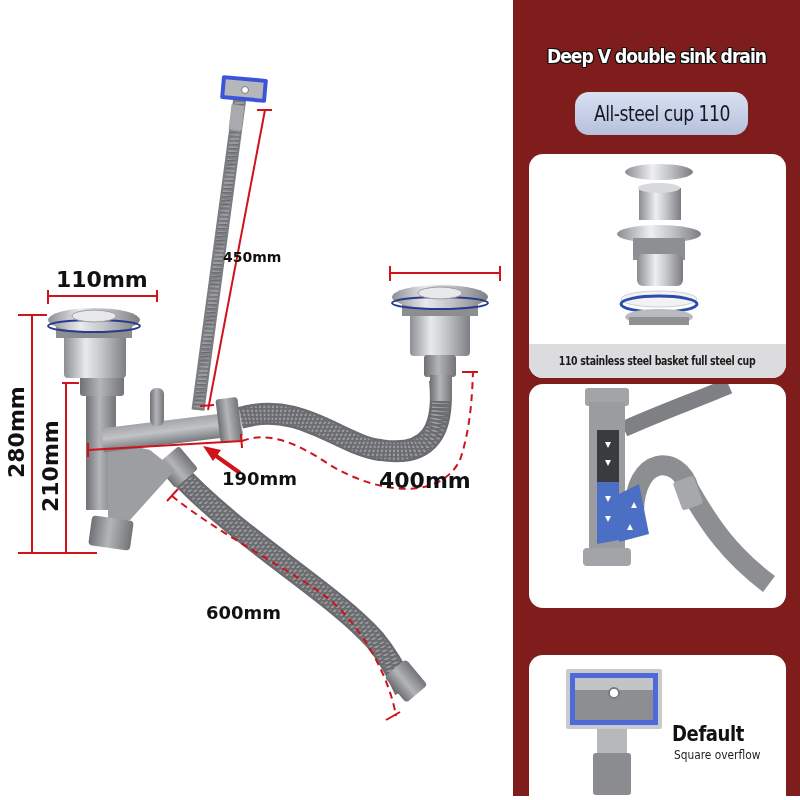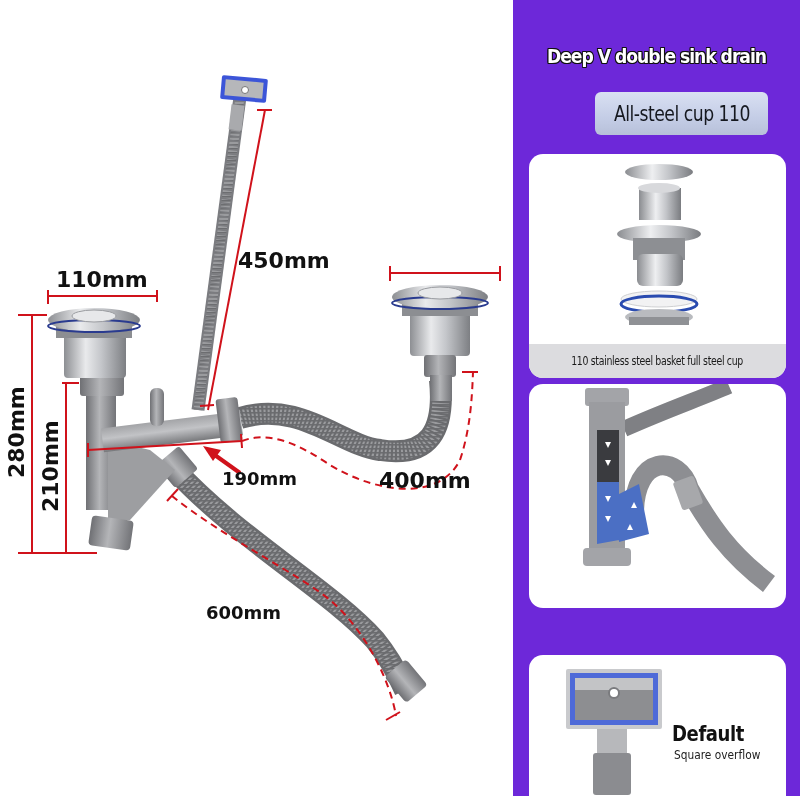--- a/index.html
+++ b/index.html
@@ -7,34 +7,34 @@
     body { position: relative; font-family: "Liberation Sans", "DejaVu Sans", sans-serif; }
 
     #diagram { position: absolute; left: 0; top: 0; width: 513px; height: 800px; background: #ffffff; }
     #diagram svg { position: absolute; left: 0; top: 0; }
     .dim-label {
       position: absolute; font-family: "DejaVu Sans", sans-serif; font-weight: bold;
       color: #111; white-space: nowrap; line-height: 1;
     }
     .dim-label.v { transform-origin: left top; transform: rotate(-90deg); }
 
-    #panel { position: absolute; left: 513px; top: 0; width: 287px; height: 796px; background: #6d28d9; }
+    #panel { position: absolute; left: 513px; top: 0; width: 287px; height: 796px; background: #7f1d1d; }
     .panel-title {
       position: absolute; left: 0; top: 44px; width: 287px; text-align: center;
       font-family: "DejaVu Sans", sans-serif; font-weight: bold; font-size: 20px;
       letter-spacing: -1.2px; transform: scaleX(0.86); transform-origin: center;
       color: #ffffff;
       text-shadow: -1px -1px 0 #111, 1px -1px 0 #111, -1px 1px 0 #111, 1px 1px 0 #111,
                    0 -1px 0 #111, 0 1px 0 #111, -1px 0 0 #111, 1px 0 0 #111;
     }
     .pill {
       position: absolute; left: 62px; top: 92px; width: 173px; height: 43px;
-      border-radius: 6px; background: linear-gradient(#d9e0f2, #c4cde6 60%, #b7c0d9);
+      border-radius: 14px; background: linear-gradient(#d9e0f2, #c4cde6 60%, #b7c0d9);
       display: flex; align-items: center; justify-content: center;
-      font-family: "DejaVu Sans", sans-serif; font-size: 21px; color: #15181f; margin-left: 20px;
+      font-family: "DejaVu Sans", sans-serif; font-size: 21px; color: #15181f;
     }
     .pill span { display: inline-block; transform: scaleX(0.82); letter-spacing: -0.6px; }
 
     .card {
       position: absolute; left: 16px; width: 257px; background: #ffffff;
       border-radius: 14px; overflow: hidden;
     }
     .card .caption {
       position: absolute; left: 0; bottom: 0; width: 100%; background: #dcdcdf;
       display: flex; align-items: center; justify-content: center;
@@ -166,35 +166,35 @@
       <line x1="386" y1="720" x2="400" y2="712"></line>
     </g>
 
     <g>
       <line x1="240" y1="473" x2="212" y2="453" stroke="#d0121b" stroke-width="4"></line>
       <polygon points="203,446 221,450 213,461" fill="#d0121b"></polygon>
     </g>
   </svg>
 
   <div class="dim-label" style="left:56px;top:269px;font-size:22px;">110mm</div>
-  <div class="dim-label" style="left:238px;top:250px;font-size:22px;">450mm</div>
+  <div class="dim-label" style="left:223px;top:250px;font-size:14px;">450mm</div>
   <div class="dim-label v" style="left:6px;top:478px;font-size:22px;">280mm</div>
   <div class="dim-label v" style="left:40px;top:512px;font-size:22px;">210mm</div>
   <div class="dim-label" style="left:222px;top:470px;font-size:18px;">190mm</div>
   <div class="dim-label" style="left:379px;top:470px;font-size:22px;">400mm</div>
   <div class="dim-label" style="left:206px;top:604px;font-size:18px;">600mm</div>
 </div>
 
 <div id="panel">
   <div class="panel-title">Deep V double sink drain</div>
   <div class="pill">
     <span>All-steel cup 110</span>
   </div>
 
-  <div class="card" style="top:154px;height:224px;">
+  <div class="card" style="top:154px;height:224px;font-weight:bold;">
     <svg width="257" height="224" viewBox="0 0 257 224">
       <defs>
         <linearGradient id="st2" x1="0" x2="1">
           <stop offset="0" stop-color="#8a8c90"></stop>
             <stop offset="0.4" stop-color="#eeeff1"></stop>
           <stop offset="0.65" stop-color="#c2c4c8"></stop>
             <stop offset="1" stop-color="#7a7c80"></stop>
         </linearGradient>
       </defs>
       <ellipse cx="130" cy="18" rx="34" ry="8" fill="url(#st2)"></ellipse>

